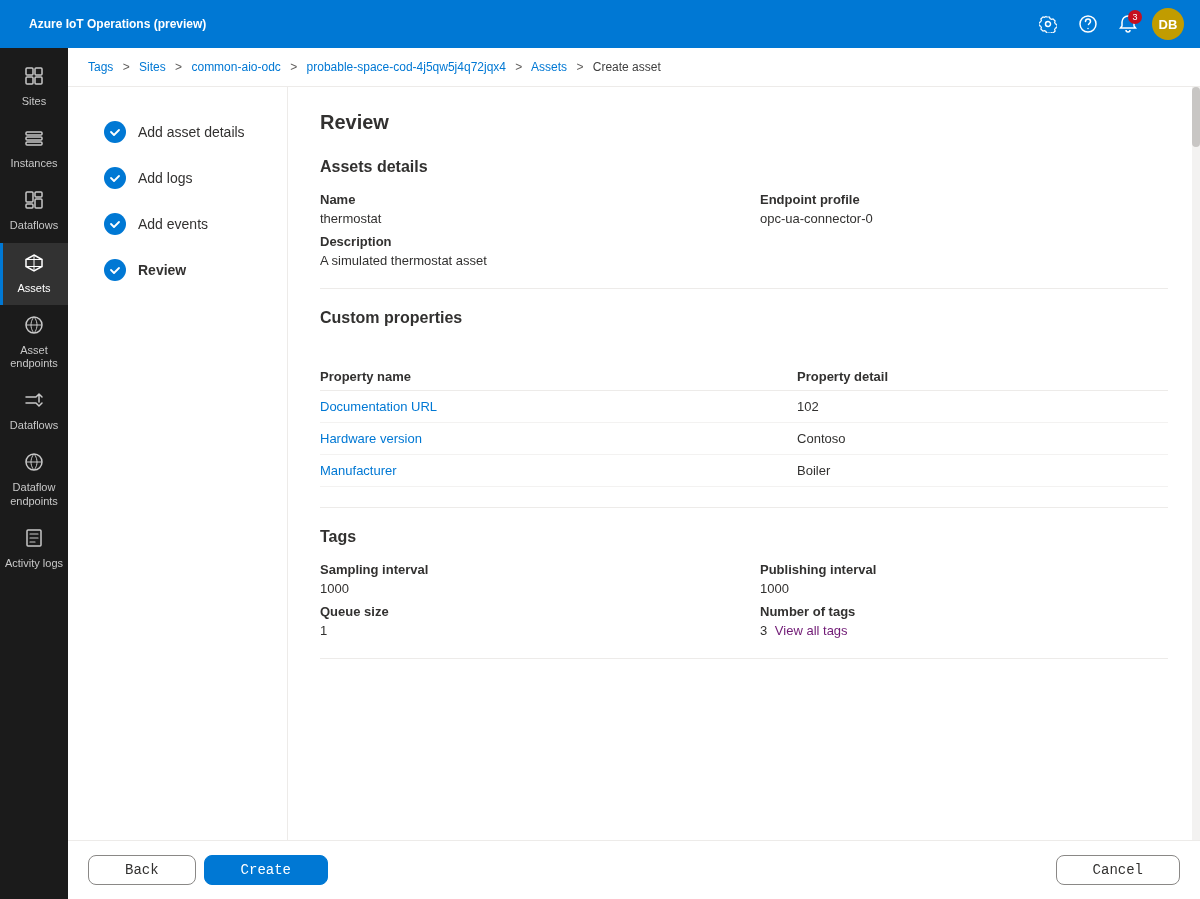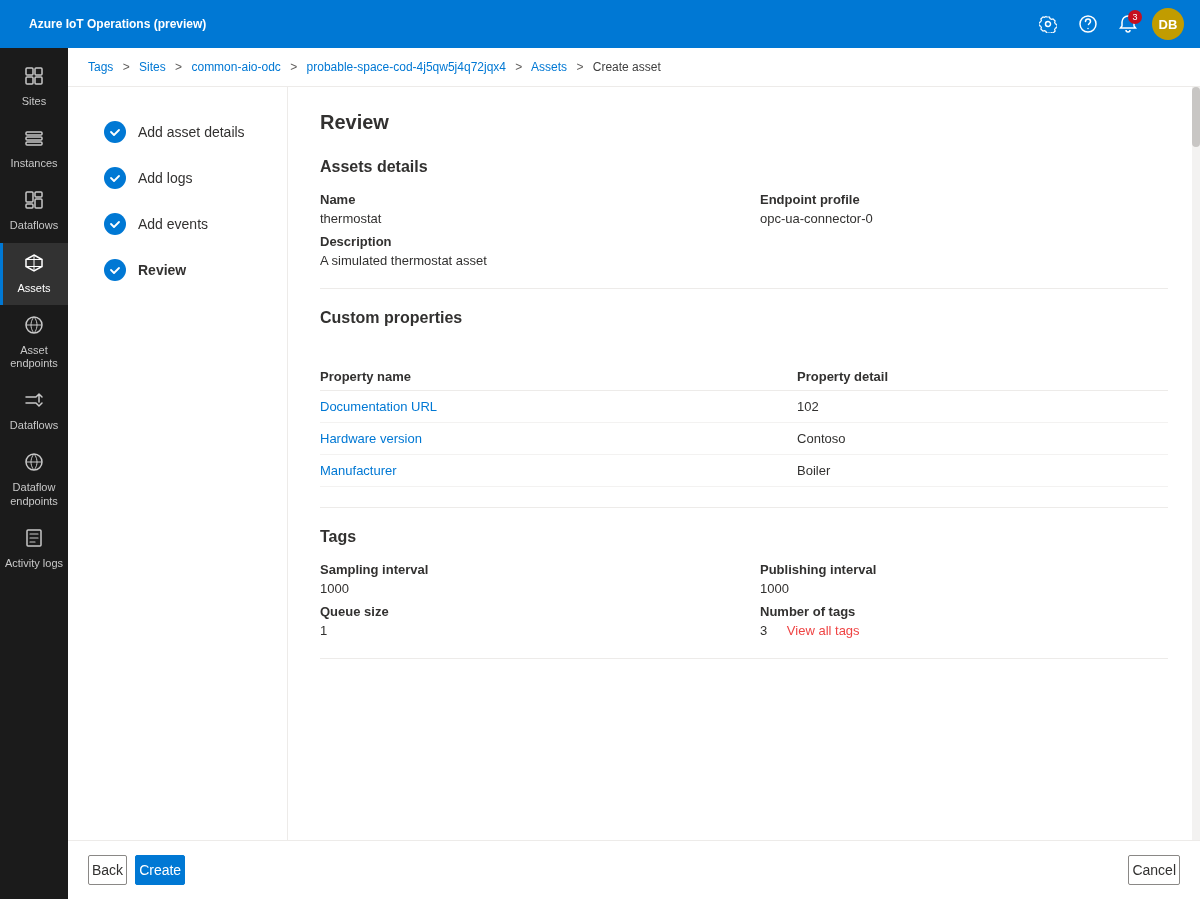--- a/index.html
+++ b/index.html
@@ -271,25 +271,25 @@
     
     .bottom-bar {
       display: flex;
       align-items: center;
       padding: 14px 20px;
       border-top: 1px solid #edebe9;
       background: white;
       gap: 8px;
     }
     .btn {
-      padding: 6px 3px;
+      padding: 6px 36px;
       font-size: 14px;
-      border-radius: 2px;
-      cursor: pointer;
-      font-family: Liberation Sans, sans-serif;
+      border-radius: 8px;
+      cursor: pointer;
+      font-family: Liberation Mono, monospace;
     }
     .btn-primary {
       background: #0078d4;
       color: white;
       border: 1px solid #0078d4;
     }
     .btn-secondary {
       background: white;
       color: #323130;
       border: 1px solid #8a8886;
@@ -299,25 +299,25 @@
     }
 
     
     .tags-grid {
       display: grid;
       grid-template-columns: 1fr 1fr;
       gap: 12px 32px;
       margin-bottom: 8px;
     }
     .view-all-link {
-      color: #ef4444;
+      color: #701a75;
       text-decoration: none;
       cursor: pointer;
       font-size: 13px;
-      margin-left: 16px;
+      margin-left: 4px;
     }
   </style>
 </head>
 <body>
 
 <nav class="top-nav">
   <span class="top-nav-title">Azure IoT Operations (preview)</span>
   <div class="top-nav-icons">
     <div class="nav-icon-btn" title="Settings">
       <svg width="18" height="18" viewBox="0 0 18 18" fill="none">

